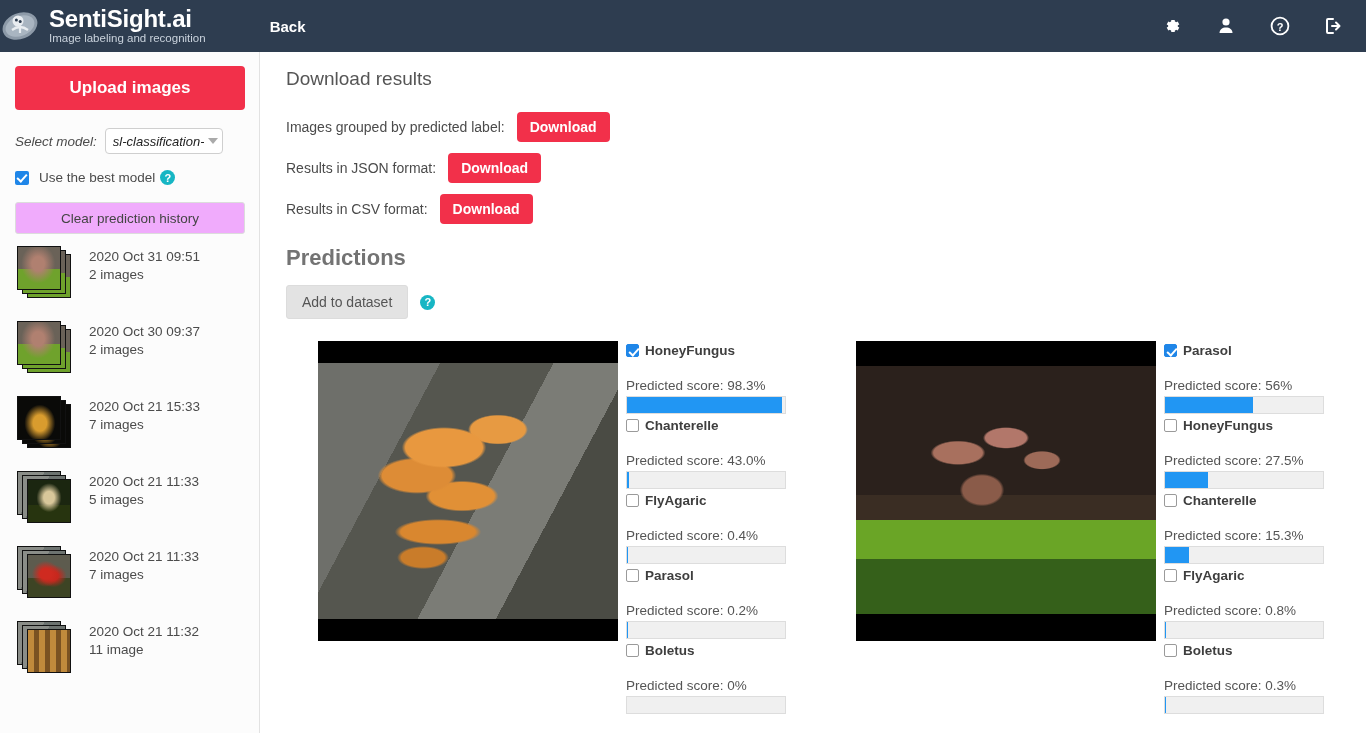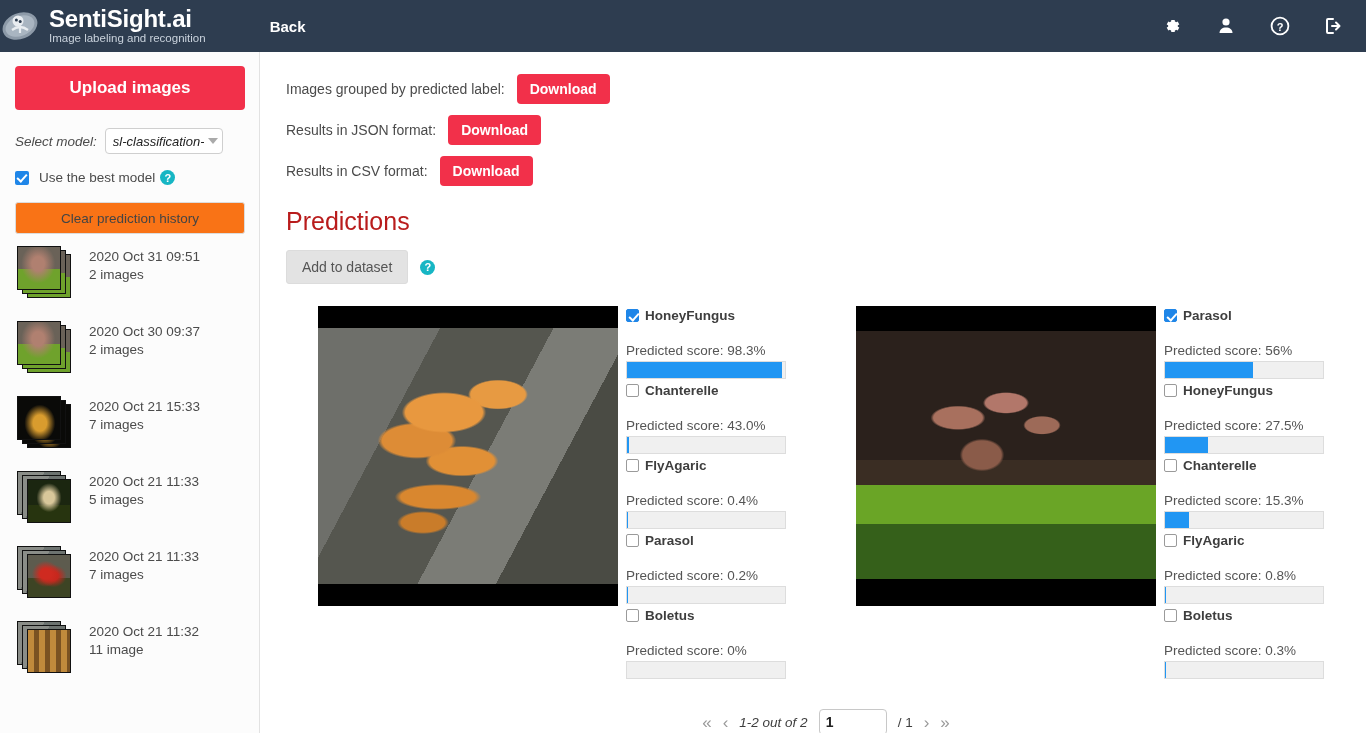--- a/index.html
+++ b/index.html
@@ -98,21 +98,21 @@
   .best-label { font-size: 13.5px; color: #4b4b4b; margin-left: 10px; }
   .help-dot {
     width: 15px; height: 15px; border-radius: 50%;
     background: #17b6c4; color: #fff;
     font-size: 11px; font-weight: bold;
     display: inline-flex; align-items: center; justify-content: center;
     margin-left: 5px; cursor: pointer; flex-shrink: 0;
   }
   .clear-btn {
     display: block; width: 230px; height: 32px; margin-top: 17px;
-    background: #f97316; border: 1px solid #dcdcdc; border-radius: 3px;
+    background: #f0abfc; border: 1px solid #dcdcdc; border-radius: 3px;
     font-size: 13.5px; color: #444; cursor: pointer;
     font-family: "Liberation Sans", sans-serif;
   }
   .hist-list { margin-top: 12px; }
   .hist-item {
     display: flex; align-items: flex-start;
     height: 75px; cursor: pointer; padding-left: 2px;
   }
   .thumb-stack { position: relative; width: 54px; height: 48px; flex-shrink: 0; }
   .th { position: absolute; width: 44px; height: 44px; border: 1px solid #111; }
@@ -167,21 +167,21 @@
     margin-bottom: 16px;
   }
   .dl-row { display: flex; align-items: center; height: 41px; }
   .dl-label { font-size: 14px; color: #4b4b4b; margin-right: 12px; }
   .dl-btn {
     background: #f2304a; color: #fff; border: none; border-radius: 4px;
     font-size: 14px; font-weight: bold; padding: 7px 13px; cursor: pointer;
     font-family: "Liberation Sans", sans-serif;
   }
   .pred-title {
-    font-size: 25px; color: #b91c1c; font-weight: normal;
+    font-size: 22px; color: #737373; font-weight: bold;
     margin-top: 16px; margin-bottom: 14px;
   }
   .add-row { display: flex; align-items: center; }
   .add-btn {
     background: #e3e3e3; border: 1px solid #dcdcdc; border-radius: 3px;
     font-size: 14px; color: #555; padding: 8px 15px; cursor: pointer;
     font-family: "Liberation Sans", sans-serif;
   }
 
   
@@ -402,20 +402,21 @@
           <span class="hist-date">2020 Oct 21 11:32</span>
           <span class="hist-count">11 image</span>
         </span>
       </div>
 
     </div>
   </div>
 
   <div class="main">
 
+    <h2 class="sect-title">Download results</h2>
 
     <div class="dl-row">
       <span class="dl-label">Images grouped by predicted label:</span>
       <button class="dl-btn">Download</button>
     </div>
     <div class="dl-row">
       <span class="dl-label">Results in JSON format:</span>
       <button class="dl-btn">Download</button>
     </div>
     <div class="dl-row">

